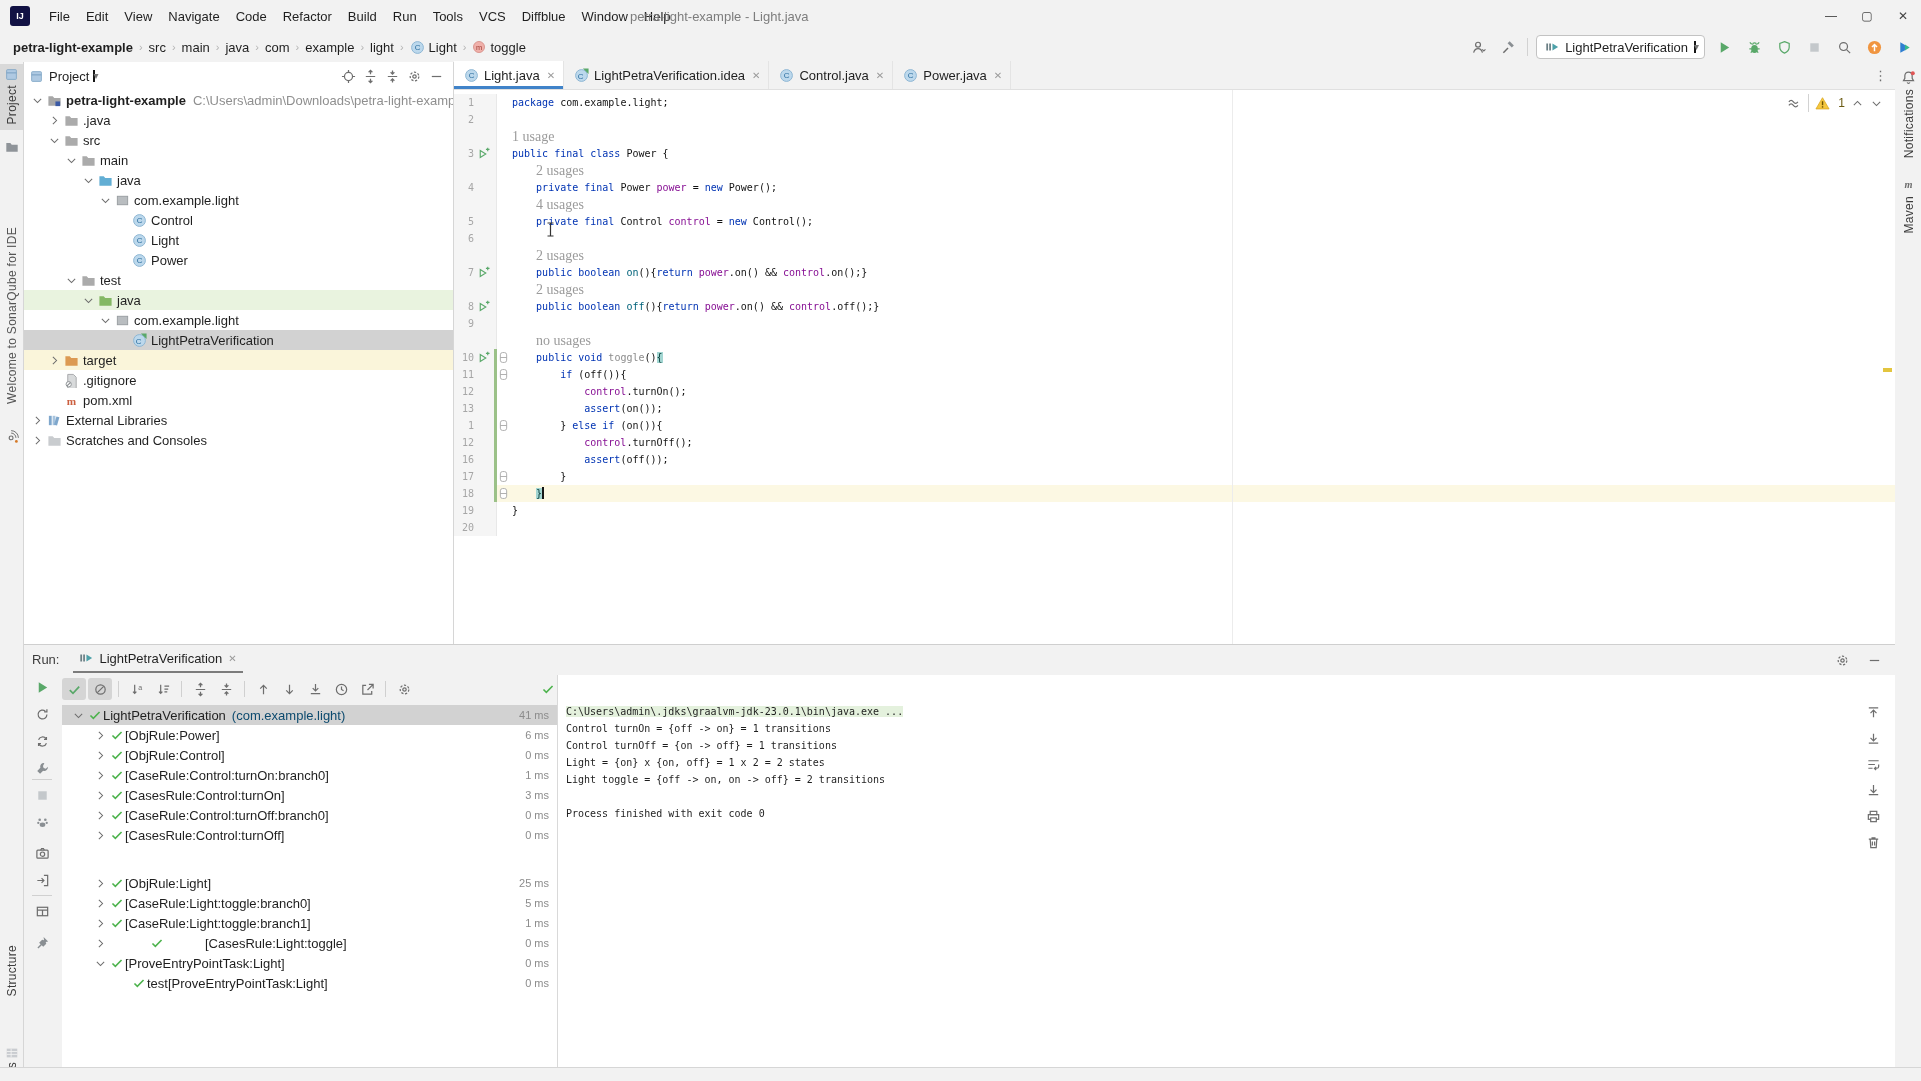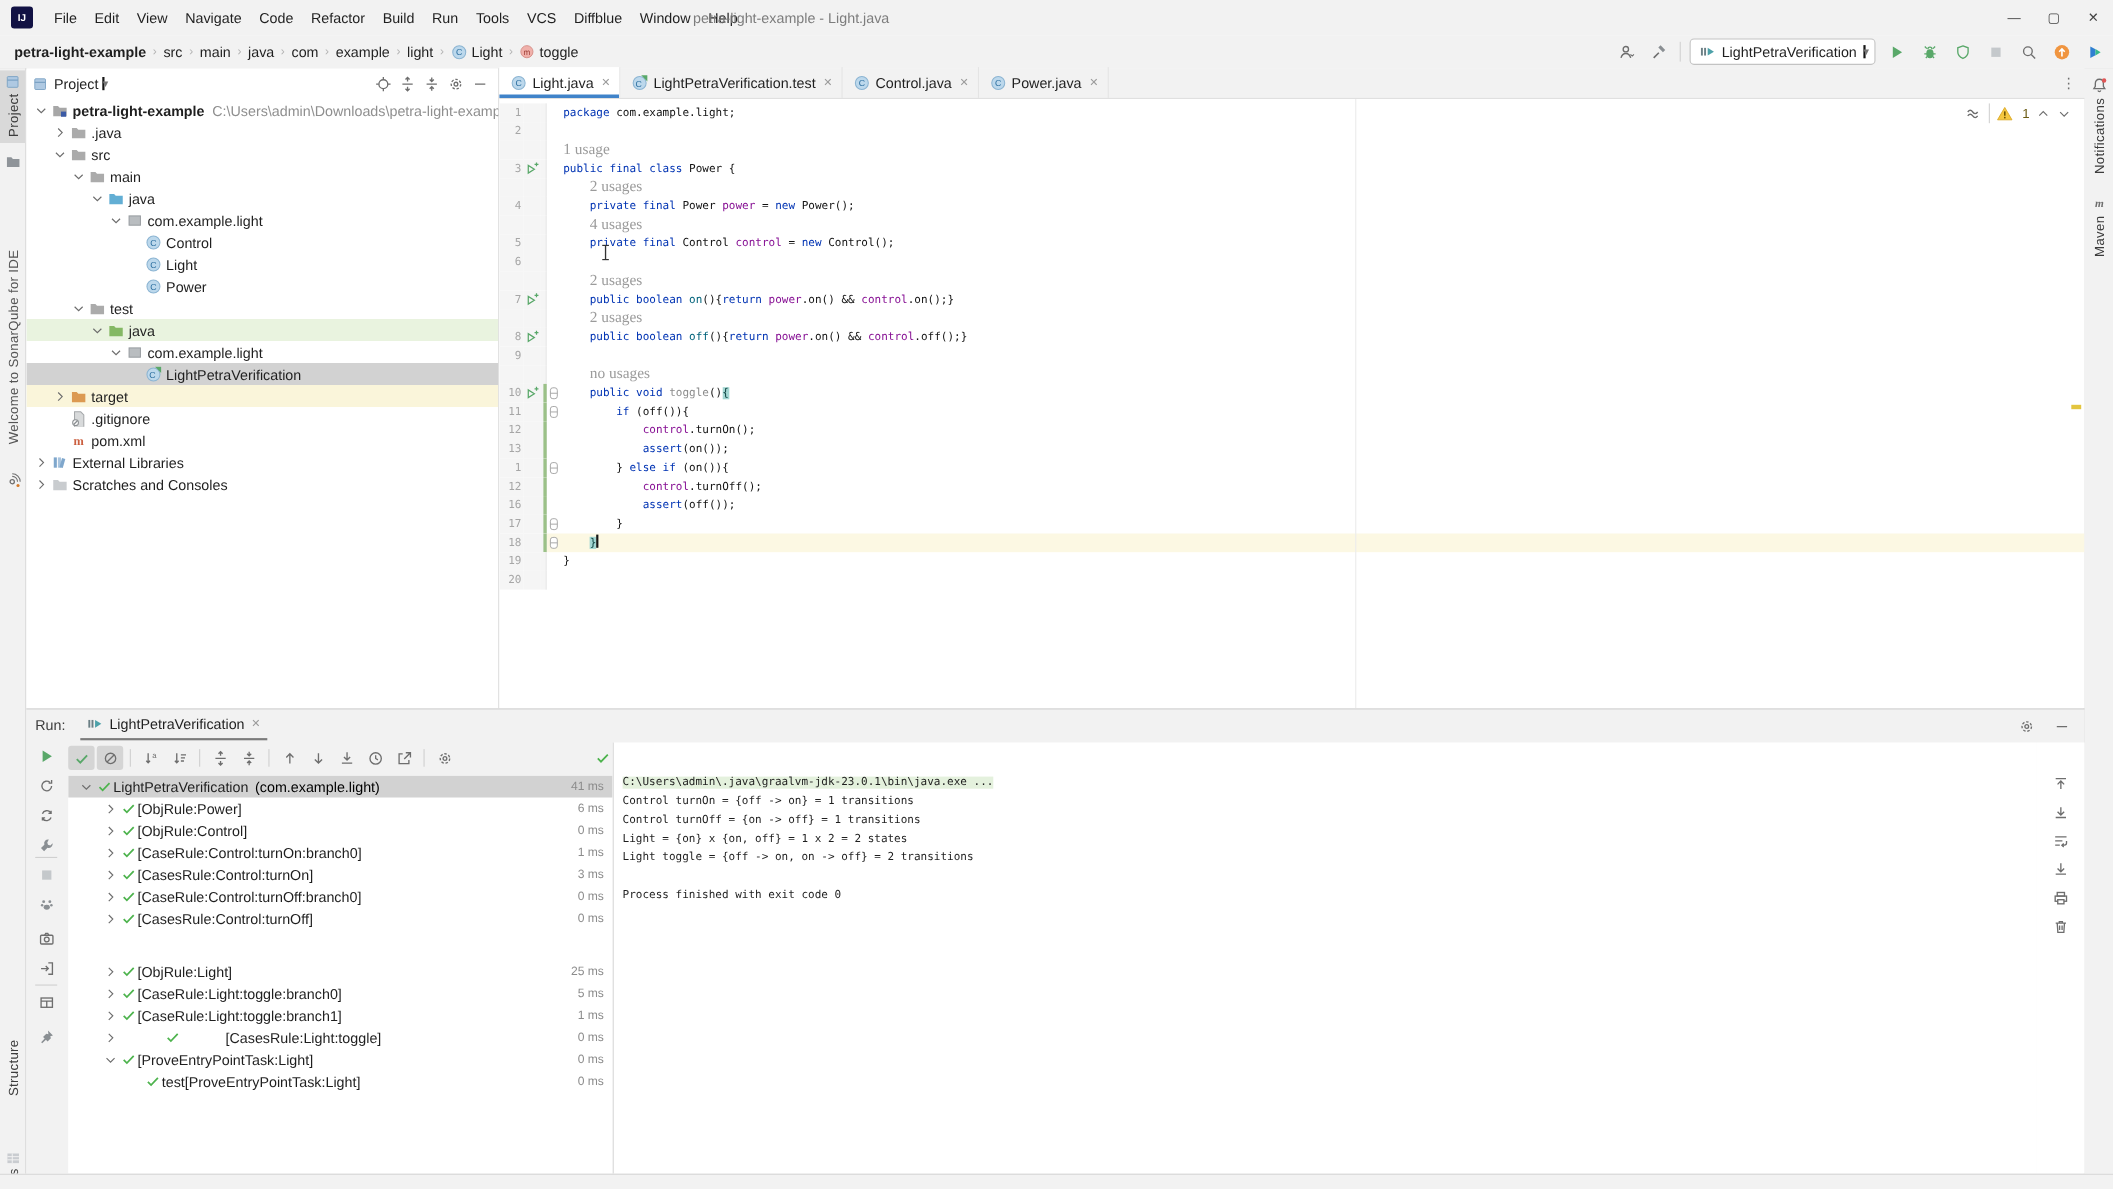--- a/index.html
+++ b/index.html
@@ -88,21 +88,21 @@
   #runstrip{position:absolute;left:0;top:28px;width:37px;bottom:0;}
   #runstrip .sicon{position:absolute;left:10px;width:17px;height:17px;display:flex;align-items:center;justify-content:center;}
   #runstrip .ssep{position:absolute;left:8px;width:20px;height:1px;background:#d0d0d0;}
   #teststatus{position:absolute;left:517px;top:36px;display:flex;align-items:center;gap:6px;}
   #teststatus .gray{color:#8c8c8c;}
   #runtree{position:absolute;left:38px;top:60px;width:495px;bottom:0;background:#fff;overflow:hidden;}
   .rrow{height:20px;display:flex;align-items:center;white-space:nowrap;}
   .rrow.sel{background:#d2d2d2;}
   .rrow .chev{width:16px;display:flex;justify-content:center;flex:none;}
   .rrow .check{width:17px;display:flex;justify-content:center;flex:none;}
-  .rrow .rsub{color:#000000;margin-left:6px;}
+  .rrow .rsub{color:#0c4a6e;margin-left:6px;}
   .rrow .time{margin-left:auto;padding-right:8px;color:#8c8c8c;font-size:11px;}
   #console{position:absolute;left:533px;top:30px;right:44px;bottom:0;background:#fff;border-left:1px solid #d9d9d9;
            padding:28px 0 0 8px;box-sizing:border-box;overflow:hidden;}
   .cline{font-family:"DejaVu Sans Mono",monospace;font-size:10px;line-height:17px;height:17px;color:#1e1e1e;white-space:pre;}
   .cline .hl{background:#e4f1dd;}
   #consoleicons{position:absolute;right:14px;top:60px;display:flex;flex-direction:column;gap:11px;color:#6e6e6e;background:#fff;}
   #consolebg{position:absolute;right:0;top:30px;width:44px;bottom:0;background:#fff;}
   
   #statusbar{left:0;bottom:0;width:1921px;height:14px;background:#f2f2f2;border-top:1px solid #d6d6d6;box-sizing:border-box;}
   svg{display:block;}
@@ -635,21 +635,21 @@
           <span class="x">✕</span>
         </div>
         <div class="etab">
           <span style="display: flex;">
             <svg width="15" height="15" viewBox="0 0 16 16" fill="none" stroke="#6e6e6e" stroke-width="1.3">
               <circle cx="8" cy="8" r="6.3" fill="#bcd8ec" stroke="#8bb4d2" stroke-width="1"></circle>
               <text x="7" y="11.5" font-size="8.5" text-anchor="middle" fill="#2a6d9e" stroke="none" font-family="Liberation Sans,sans-serif">C</text>
               <path d="M9.5 0.5h6v6z" fill="#59a869" stroke="none"></path>
             </svg>
           </span>
-          <span>LightPetraVerification.test</span>
+          <span>LightPetraVerification.idea</span>
           <span class="x">✕</span>
         </div>
         <div class="etab">
           <span style="display: flex;">
             <svg width="15" height="15" viewBox="0 0 16 16" fill="none" stroke="#6e6e6e" stroke-width="1.3">
               <circle cx="8" cy="8" r="6.3" fill="#bcd8ec" stroke="#8bb4d2" stroke-width="1"></circle>
               <text x="8" y="11" font-size="8.5" text-anchor="middle" fill="#2a6d9e" stroke="none" font-family="Liberation Sans,sans-serif">C</text>
             </svg>
           </span>
           <span>Control.java</span>
@@ -1338,21 +1338,21 @@
             <svg width="14" height="14" viewBox="0 0 16 16" fill="none" stroke="#6e6e6e" stroke-width="1.3">
               <path d="M2.8 8.6l3.3 3.3L13.2 4.5" stroke="#4db34d" stroke-width="1.8"></path>
             </svg>
           </span>
           <span>test[ProveEntryPointTask:Light]</span>
           <span class="time">0 ms</span>
         </div>
       </div>
     <div id="consolebg"></div>
     <div id="console">
-        <div class="cline"><span class="hl">C:\Users\admin\.java\graalvm-jdk-23.0.1\bin\java.exe ...</span></div>
+        <div class="cline"><span class="hl">C:\Users\admin\.jdks\graalvm-jdk-23.0.1\bin\java.exe ...</span></div>
         <div class="cline"><span>Control turnOn = {off -&gt; on} = 1 transitions</span></div>
         <div class="cline"><span>Control turnOff = {on -&gt; off} = 1 transitions</span></div>
         <div class="cline"><span>Light = {on} x {on, off} = 1 x 2 = 2 states</span></div>
         <div class="cline"><span>Light toggle = {off -&gt; on, on -&gt; off} = 2 transitions</span></div>
         <div class="cline"><span></span></div>
         <div class="cline"><span>Process finished with exit code 0</span></div>
       </div>
     <div id="consoleicons">
         <div>
           <span style="display: flex;">

